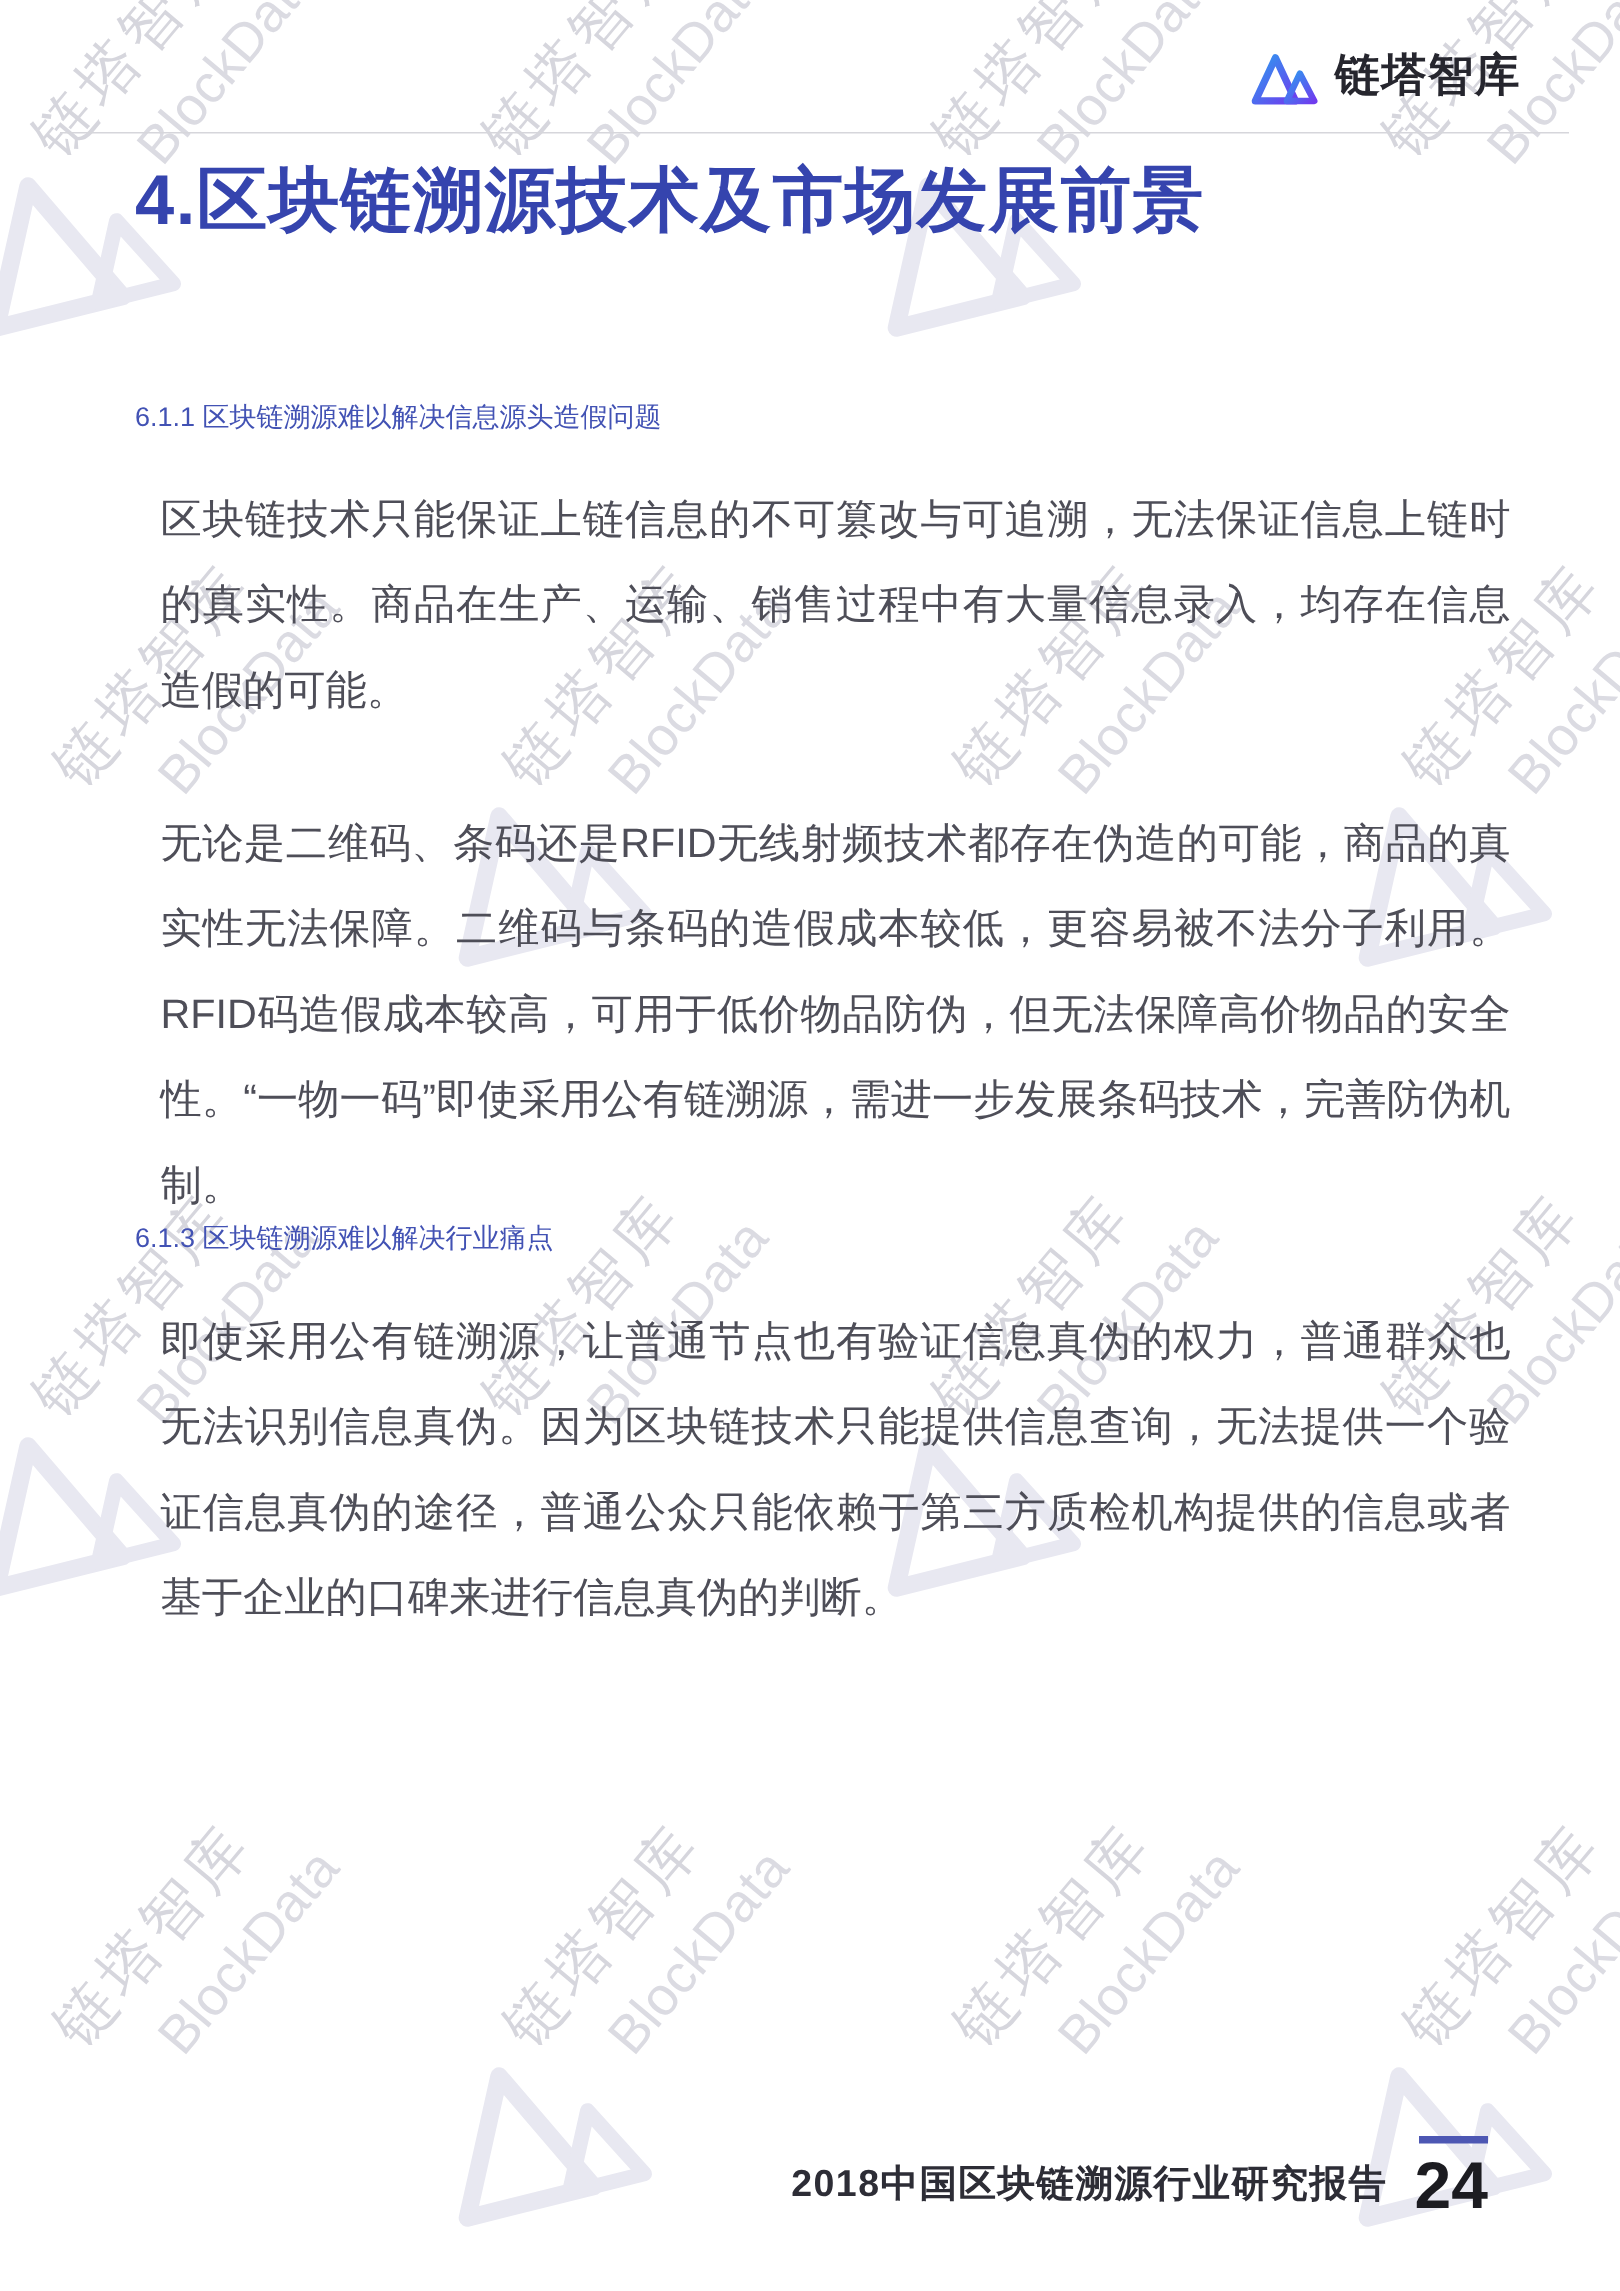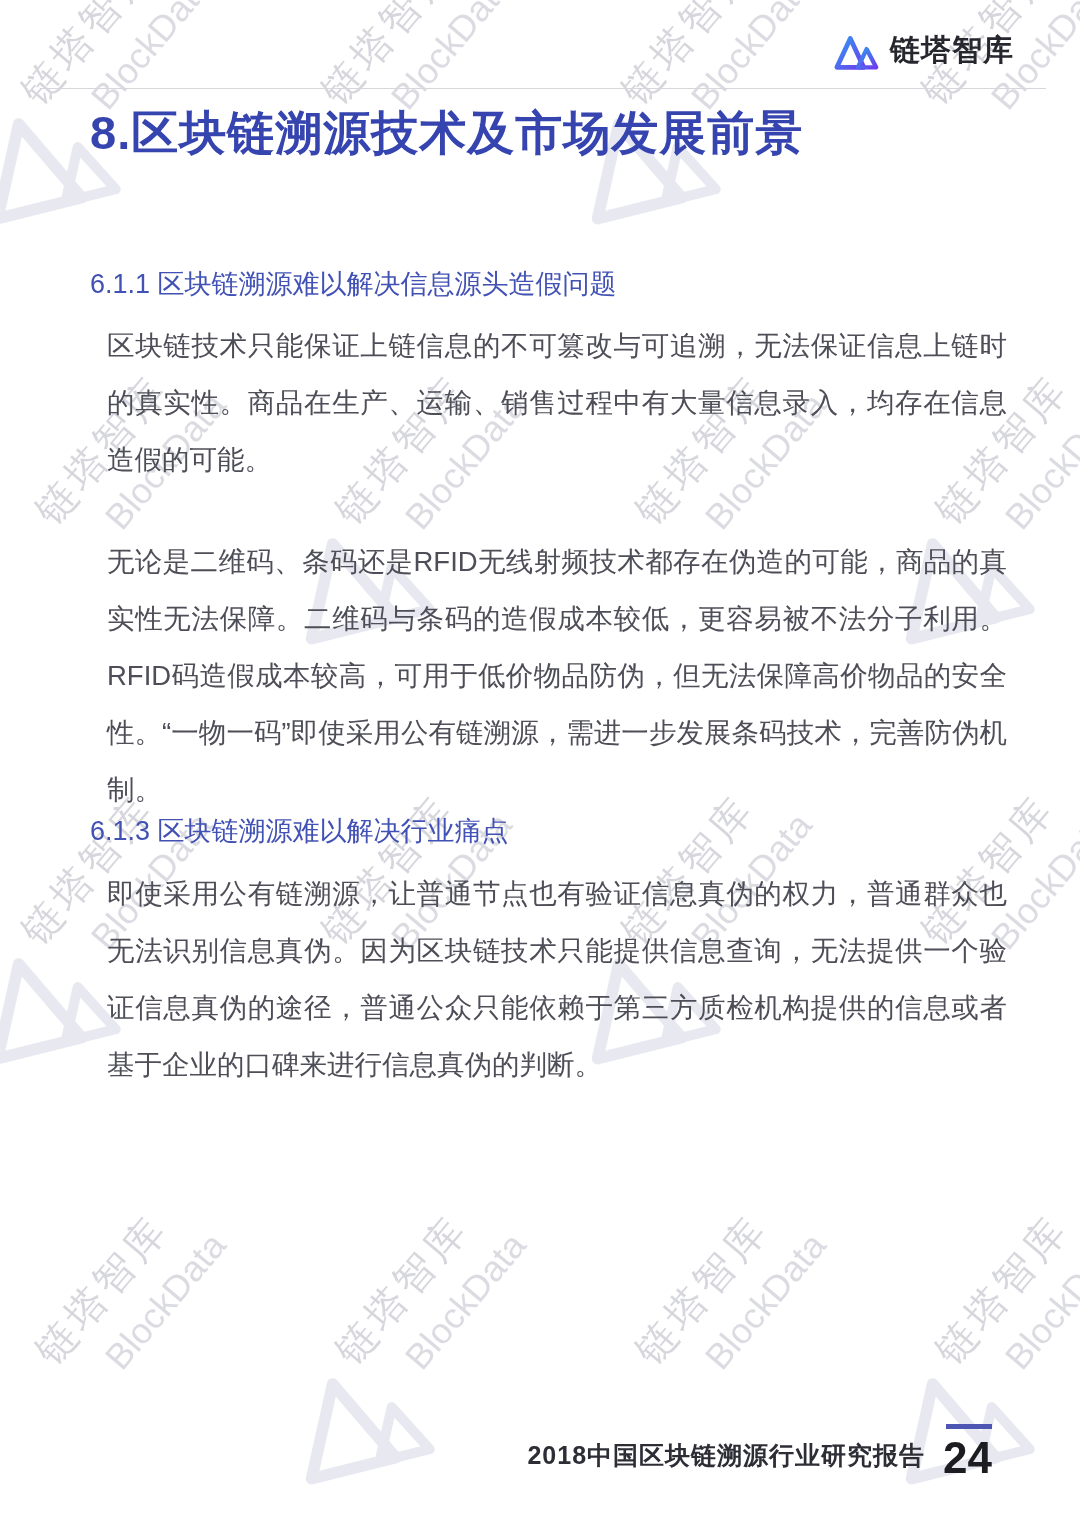--- a/index.html
+++ b/index.html
@@ -18,21 +18,21 @@
   .header-logo{position:absolute;top:30px;right:66px;display:flex;align-items:center;gap:10px;z-index:2;}
   .logo-text{font-size:30px;font-weight:700;color:#26262e;letter-spacing:1px;}
   .header-rule{position:absolute;top:88px;left:40px;right:34px;height:1px;background:#d6d6db;z-index:1;}
 
   
   .chapter-title{position:absolute;top:102px;left:90px;z-index:1;
     font-size:47px;font-weight:700;color:#3544ae;letter-spacing:1px;margin:0;}
   .section-heading{position:absolute;top:194px;left:90px;z-index:1;
     font-size:33px;font-weight:400;color:#4d57b2;margin:0;}
   .sub-heading{position:absolute;left:90px;z-index:1;
-    font-size:27px;font-weight:400;color:#4252b4;margin:0;}
+    font-size:18px;font-weight:400;color:#4252b4;margin:0;}
   .sub-h-1{top:266px;}
   .sub-h-2{top:481px;}
   .sub-h-3{top:813px;}
   .body-para{position:absolute;left:90px;width:900px;z-index:1;margin:17px;
     font-size:27.5px;line-height:57px;color:#4e4e58;text-align:justify;}
   .body-p-1{top:300px;}
   .body-p-2{top:516px;}
   .body-p-3{top:848px;}
 
   
@@ -187,21 +187,21 @@
           <stop offset="1" stop-color="#6f3bee"></stop>
         </linearGradient>
       </defs>
       <path d="M3 37 L17 7 L31 37 Z" fill="none" stroke="url(#lg)" stroke-width="5" stroke-linejoin="round"></path>
       <path d="M25 37 L34 18 L44 37 Z" fill="none" stroke="url(#lg)" stroke-width="4.5" stroke-linejoin="round"></path>
     </svg>
     <span class="logo-text">链塔智库</span>
   </div>
   <div class="header-rule"></div>
 
-  <h1 class="chapter-title">8.区块链溯源技术及市场发展前景</h1>
+  <h1 class="chapter-title">4.区块链溯源技术及市场发展前景</h1>
 
 
   <h3 class="sub-heading sub-h-1">6.1.1 区块链溯源难以解决信息源头造假问题</h3>
   <p class="body-para body-p-1">区块链技术只能保证上链信息的不可篡改与可追溯，无法保证信息上链时的真实性。商品在生产、运输、销售过程中有大量信息录入，均存在信息造假的可能。</p>
 
   <p class="body-para body-p-2">无论是二维码、条码还是RFID无线射频技术都存在伪造的可能，商品的真实性无法保障。二维码与条码的造假成本较低，更容易被不法分子利用。RFID码造假成本较高，可用于低价物品防伪，但无法保障高价物品的安全性。“一物一码”即使采用公有链溯源，需进一步发展条码技术，完善防伪机制。</p>
 
   <h3 class="sub-heading sub-h-3">6.1.3 区块链溯源难以解决行业痛点</h3>
   <p class="body-para body-p-3">即使采用公有链溯源，让普通节点也有验证信息真伪的权力，普通群众也无法识别信息真伪。因为区块链技术只能提供信息查询，无法提供一个验证信息真伪的途径，普通公众只能依赖于第三方质检机构提供的信息或者基于企业的口碑来进行信息真伪的判断。</p>
 

